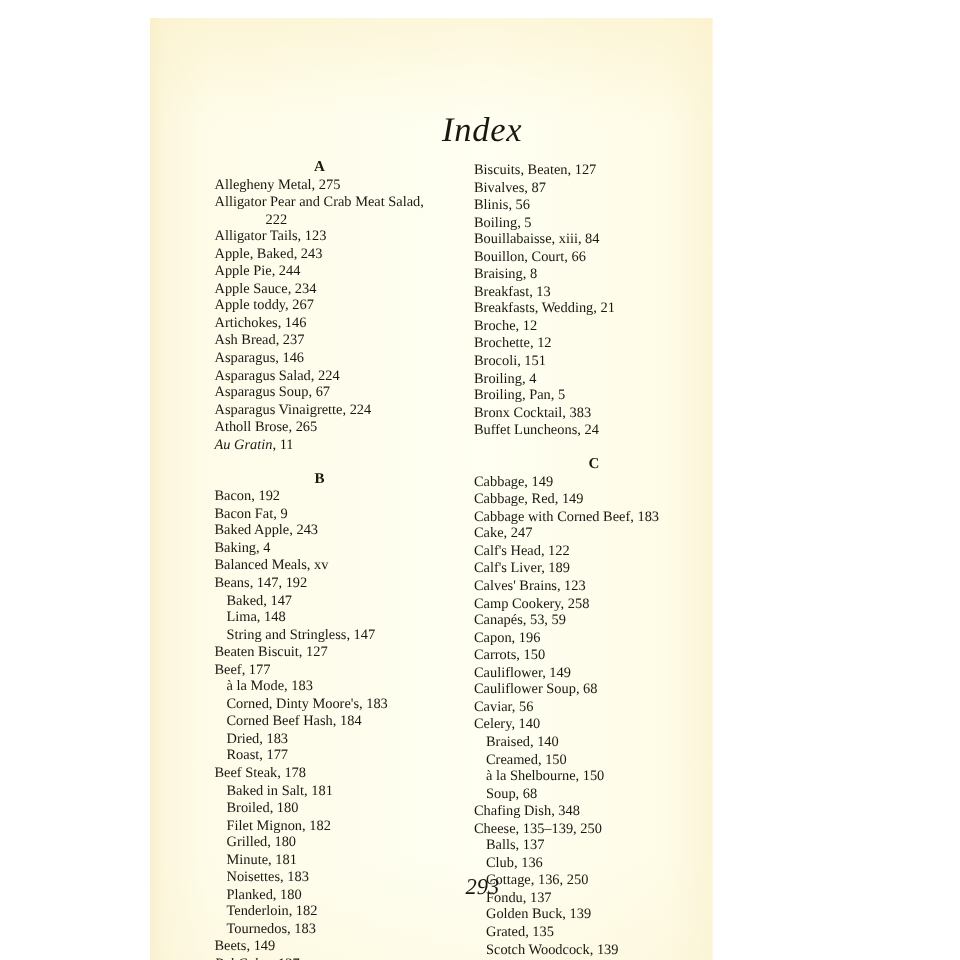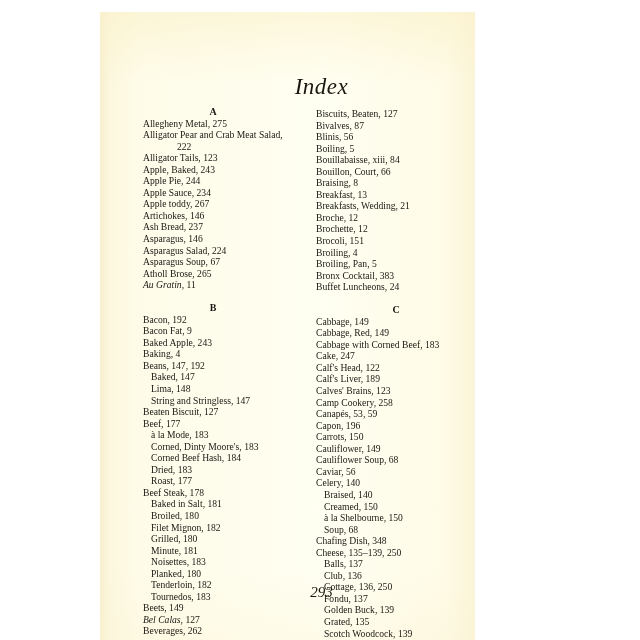--- a/index.html
+++ b/index.html
@@ -49,30 +49,32 @@
         <div class="entry">Alligator Tails, 123</div>
         <div class="entry">Apple, Baked, 243</div>
         <div class="entry">Apple Pie, 244</div>
         <div class="entry">Apple Sauce, 234</div>
         <div class="entry">Apple toddy, 267</div>
         <div class="entry">Artichokes, 146</div>
         <div class="entry">Ash Bread, 237</div>
         <div class="entry">Asparagus, 146</div>
         <div class="entry">Asparagus Salad, 224</div>
         <div class="entry">Asparagus Soup, 67</div>
+        <div class="entry">Asparagus Vinaigrette, 224</div>
         <div class="entry">Atholl Brose, 265</div>
         <div class="entry"><i>Au Gratin</i>, 11</div>
       </div>
     <div class="gap"></div>
     <div class="letter">B</div>
     <div id="left-b">
         <div class="entry">Bacon, 192</div>
         <div class="entry">Bacon Fat, 9</div>
         <div class="entry">Baked Apple, 243</div>
         <div class="entry">Baking, 4</div>
+        <div class="entry">Balanced Meals, xv</div>
         <div class="entry">Beans, 147, 192</div>
         <div class="entry sub">Baked, 147</div>
         <div class="entry sub">Lima, 148</div>
         <div class="entry sub">String and Stringless, 147</div>
         <div class="entry">Beaten Biscuit, 127</div>
         <div class="entry">Beef, 177</div>
         <div class="entry sub">à la Mode, 183</div>
         <div class="entry sub">Corned, Dinty Moore's, 183</div>
         <div class="entry sub">Corned Beef Hash, 184</div>
         <div class="entry sub">Dried, 183</div>

